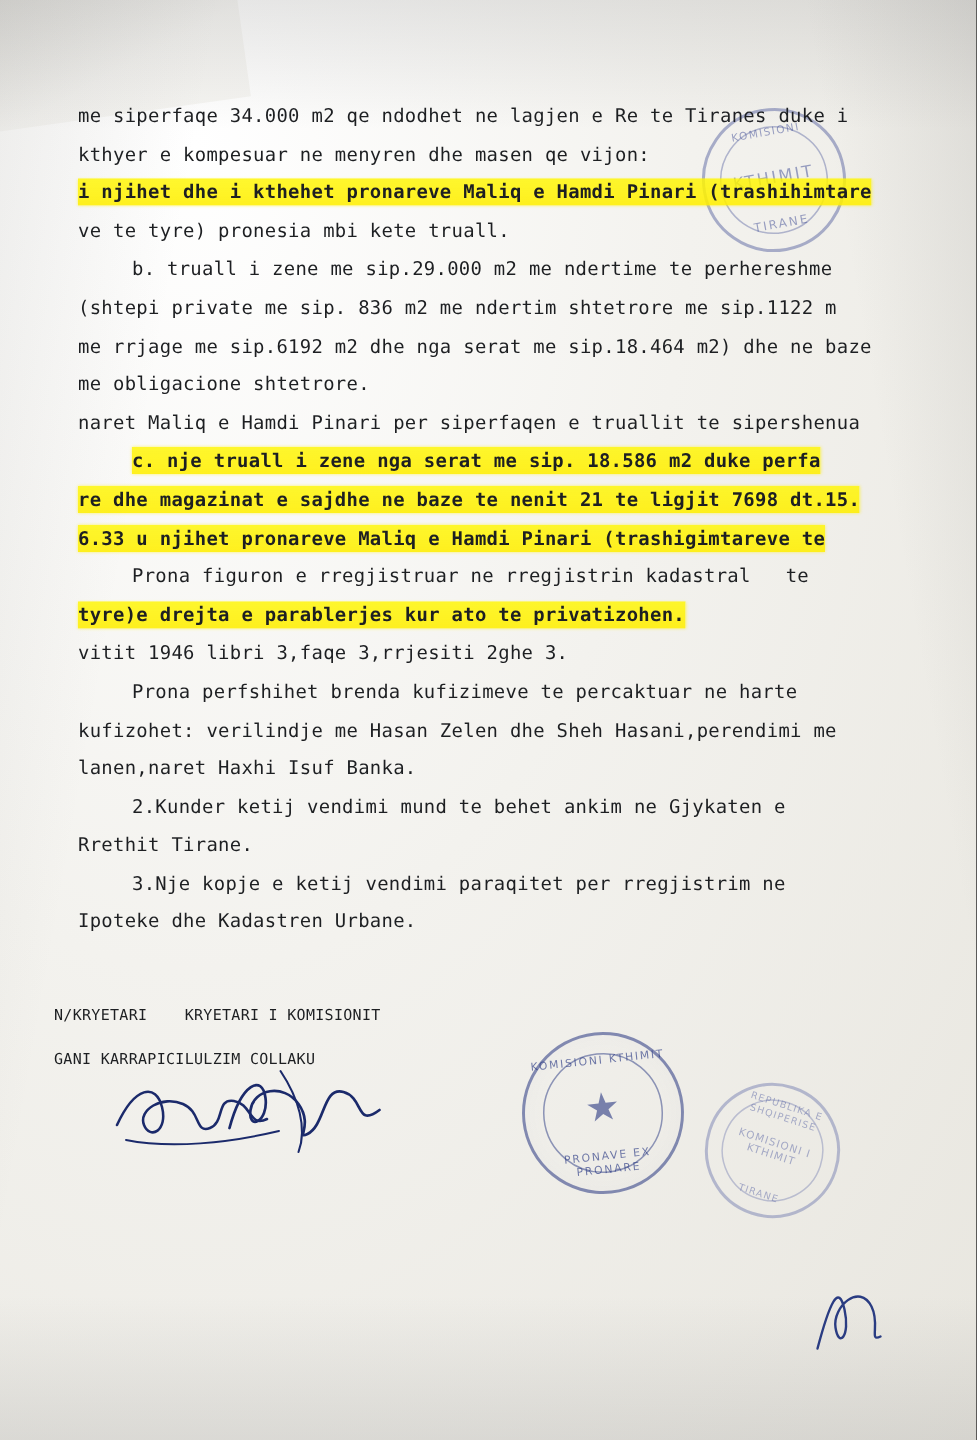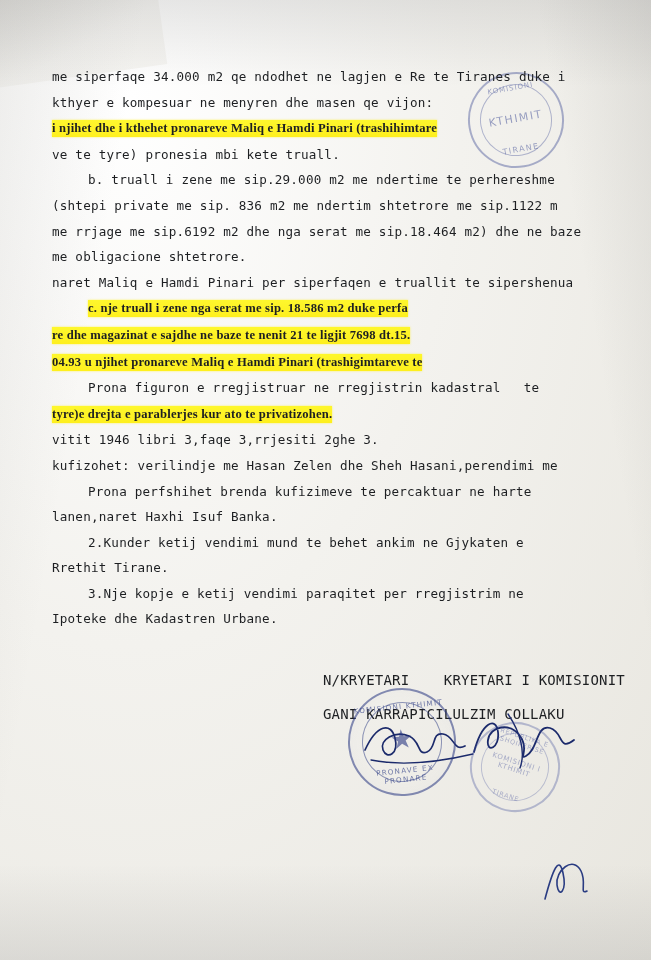--- a/index.html
+++ b/index.html
@@ -62,35 +62,34 @@
     white-space: pre;
     filter: blur(0.15px);
   }
   .indent { padding-left: 36px; }
 
   
   .hl {
     background: linear-gradient(180deg, rgba(255,246,0,0.82) 0%, rgba(255,238,0,0.88) 100%);
     box-shadow: 0 0 2px rgba(255,240,0,0.6);
     padding: 1px 0 2px 0;
-    font-family: Liberation Serif, serif;
   }
 
   .bold-ish { font-weight: bold; }
 
   
   .sign-row {
     position: absolute;
     left: 36px;
     right: 26px;
     top: 672px;
     display: flex;
-    justify-content: flex-end;
+    justify-content: flex-start;
     font-family: "DejaVu Sans Mono", monospace;
-    font-size: 14px;
+    font-size: 10px;
     color: #1d1f22;
     letter-spacing: .2px;
   }
   .sign-col { position: relative; }
   .sign-col .role { margin-bottom: 18px; white-space: pre; }
   .sign-col .person { white-space: pre; }
 
   .sig-scribble {
     position: absolute;
     pointer-events: none;
@@ -187,26 +186,26 @@
     <div class="line"><span>kthyer e kompesuar ne menyren dhe masen qe vijon:</span></div>
     <div class="line"><span class="hl bold-ish">i njihet dhe i kthehet pronareve Maliq e Hamdi Pinari (trashihimtare</span></div>
     <div class="line"><span>ve te tyre) pronesia mbi kete truall.</span></div>
     <div class="line indent"><span>b. truall i zene me sip.29.000 m2 me ndertime te perhereshme</span></div>
     <div class="line"><span>(shtepi private me sip. 836 m2 me ndertim shtetrore me sip.1122 m</span></div>
     <div class="line"><span>me rrjage me sip.6192 m2 dhe nga serat me sip.18.464 m2) dhe ne baze</span></div>
     <div class="line"><span>me obligacione shtetrore.</span></div>
     <div class="line"><span>naret Maliq e Hamdi Pinari per siperfaqen e truallit te sipershenua</span></div>
     <div class="line indent"><span class="hl bold-ish">c. nje truall i zene nga serat me sip. 18.586 m2 duke perfa</span></div>
     <div class="line"><span class="hl bold-ish">re dhe magazinat e sajdhe ne baze te nenit 21 te ligjit 7698 dt.15.</span></div>
-    <div class="line"><span class="hl bold-ish">04.93 u njihet pronareve Maliq e Hamdi Pinari (trashigimtareve te</span></div>
+    <div class="line"><span class="hl bold-ish">6.33 u njihet pronareve Maliq e Hamdi Pinari (trashigimtareve te</span></div>
     <div class="line indent"><span>Prona figuron e rregjistruar ne rregjistrin kadastral   te</span></div>
     <div class="line"><span class="hl bold-ish">tyre)e drejta e parablerjes kur ato te privatizohen.</span></div>
     <div class="line"><span>vitit 1946 libri 3,faqe 3,rrjesiti 2ghe 3.</span></div>
+    <div class="line indent"><span>Prona perfshihet brenda kufizimeve te percaktuar ne harte</span></div>
     <div class="line"><span>kufizohet: verilindje me Hasan Zelen dhe Sheh Hasani,perendimi me</span></div>
-    <div class="line indent"><span>Prona perfshihet brenda kufizimeve te percaktuar ne harte</span></div>
     <div class="line"><span>lanen,naret Haxhi Isuf Banka.</span></div>
     <div class="line indent"><span>2.Kunder ketij vendimi mund te behet ankim ne Gjykaten e</span></div>
     <div class="line"><span>Rrethit Tirane.</span></div>
     <div class="line indent"><span>3.Nje kopje e ketij vendimi paraqitet per rregjistrim ne</span></div>
     <div class="line"><span>Ipoteke dhe Kadastren Urbane.</span></div>
   </div>
 
   <div class="sign-row">
     <div class="sign-col">
       <div class="role">N/KRYETARI</div>

